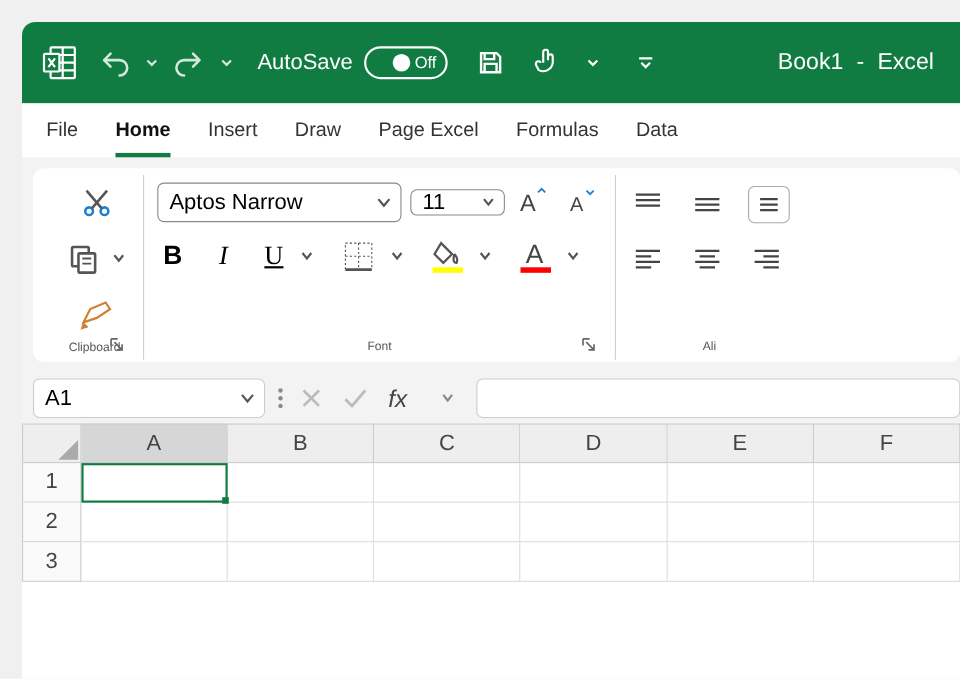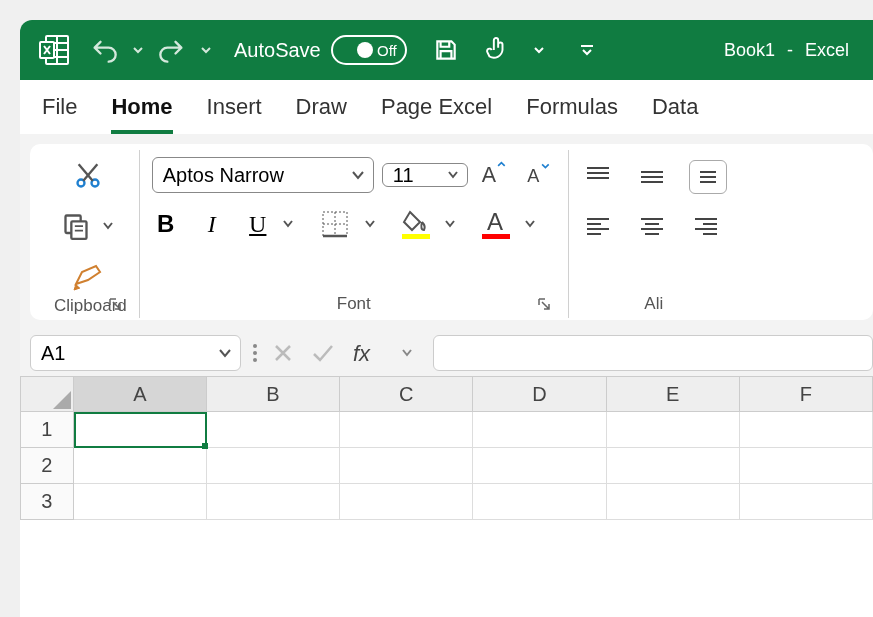--- a/index.html
+++ b/index.html
@@ -1,42 +1,42 @@
 <!DOCTYPE html>
 <html><head>
 <meta charset="utf-8">
 <style>
 * { box-sizing: border-box; margin: 0; padding: 0; font-family: 'Segoe UI', Arial, sans-serif; }
 body { background: #f0f0f0; width: 873px; height: 617px; overflow: hidden; }
 .window { background: #fff; border-radius: 12px 0 0 0; overflow: hidden; margin-top: 20px; margin-left: 20px; width: 853px; height: 597px; }
 
 
-.titlebar { background: #107c41; height: 60px; display: flex; align-items: center; padding: 0 18px; gap: 10px; color: #fff; }
+.titlebar { background: #107c41; height: 74px; display: flex; align-items: center; padding: 0 18px; gap: 10px; color: #fff; }
 .excel-logo { width: 32px; height: 32px; }
 .undo-redo { display: flex; align-items: center; gap: 6px; margin-left: 6px; }
 .icon-btn { background: none; border: none; cursor: pointer; display: flex; align-items: center; justify-content: center; padding: 4px; }
 .autosave { display: flex; align-items: center; gap: 10px; margin-left: 8px; font-size: 20px; }
 .toggle { width: 76px; height: 30px; border: 2px solid #fff; border-radius: 16px; display: flex; align-items: center; justify-content: flex-end; padding: 0 8px 0 4px; gap: 4px; }
 .toggle-knob { width: 16px; height: 16px; border-radius: 50%; background: #fff; order: -1; margin-left: 2px; }
 .toggle-label { font-size: 15px; }
 .title-icons { display: flex; align-items: center; gap: 16px; margin-left: 12px; }
-.doc-title { margin-left: auto; font-size: 18px; display: flex; gap: 12px; padding-right: 6px; }
+.doc-title { margin-left: auto; font-size: 21px; display: flex; gap: 12px; padding-right: 6px; }
 
 
 .tabs { background: #fff; display: flex; padding: 14px 20px 0 22px; gap: 34px; }
-.tab { font-size: 22px; padding-bottom: 10px; color: #333; cursor: pointer; text-align: right; }
+.tab { font-size: 18px; padding-bottom: 10px; color: #333; cursor: pointer; text-align: right; }
 .tab.active { font-weight: 600; border-bottom: 4px solid #107c41; color: #111; }
 
 
 .ribbon-wrap { background: #f3f3f3; padding: 10px 0 10px 10px; }
 .ribbon { background: #fff; border-radius: 10px; display: flex; height: 176px; padding: 6px 0 2px 12px; }
 .group { display: flex; flex-direction: column; padding: 0 12px; border-right: 1px solid #d0d0d0; }
 .group:last-child { border-right: none; }
 .group-body { flex: 1; display: flex; align-items: flex-start; gap: 10px; padding-top: 6px; }
-.group-footer { display: flex; align-items: flex-start; justify-content: center; position: relative; height: 24px; font-size: 17px; color: #555; }
+.group-footer { display: flex; align-items: center; justify-content: center; position: relative; height: 24px; font-size: 11px; color: #555; }
 .group-launcher { position: absolute; right: 0; bottom: 2px; }
 
 
 .paste-stack { display: flex; flex-direction: column; align-items: center; gap: 4px; }
 .paste-label { font-size: 18px; color: #333; }
 .side-tools { display: flex; flex-direction: column; gap: 14px; margin-left: 4px; padding-top: 2px; }
 .side-row { display: flex; align-items: center; gap: 4px; }
 
 
 .font-group .group-body { flex-direction: column; gap: 10px; }

